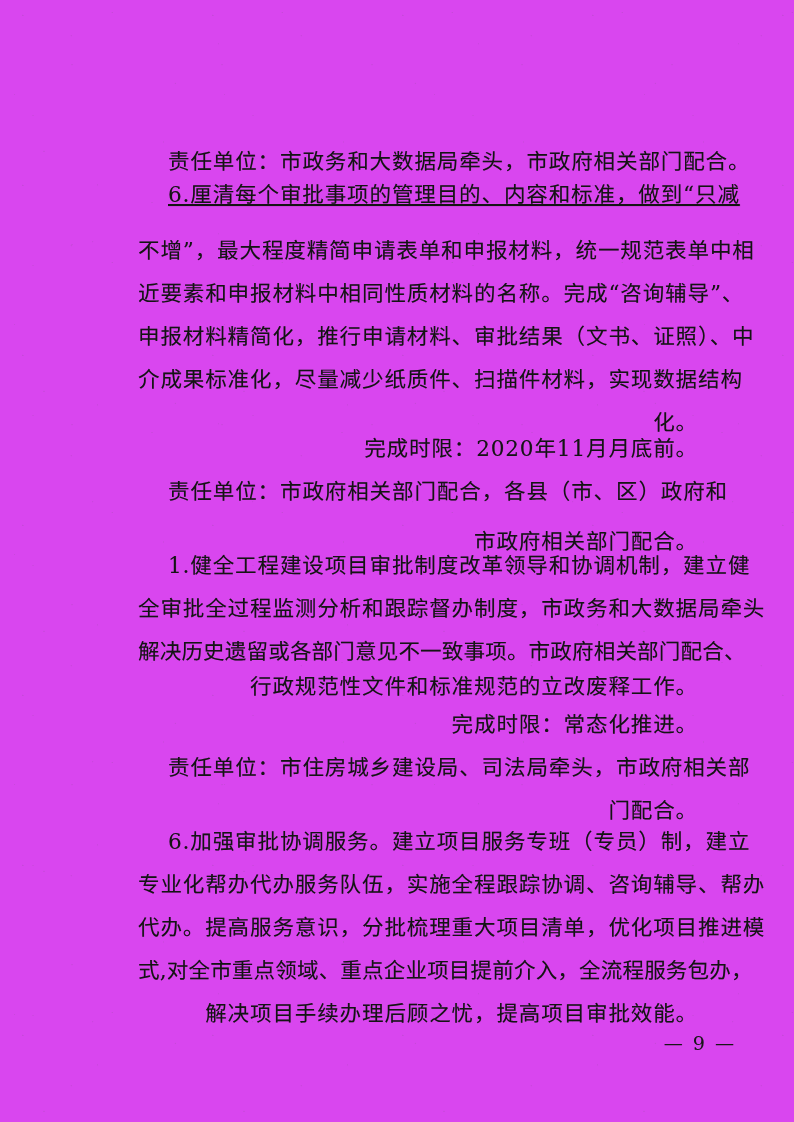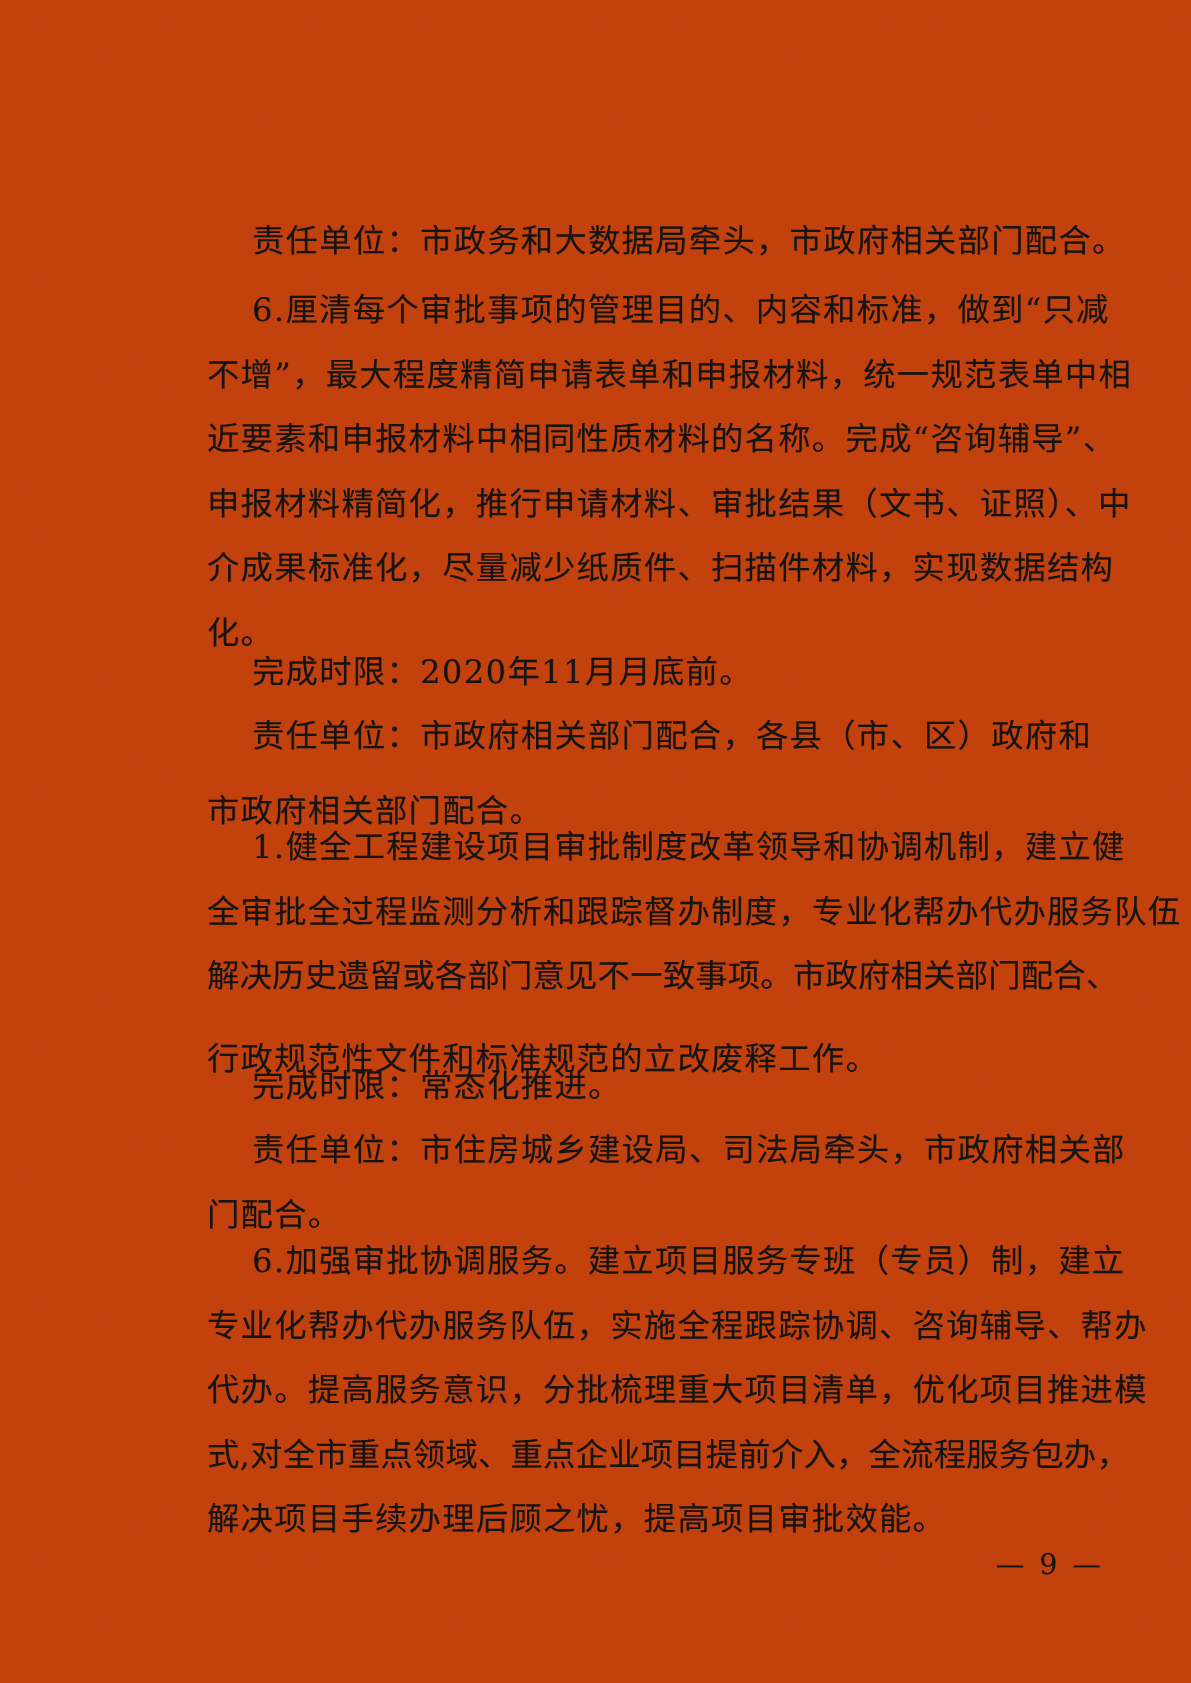--- a/index.html
+++ b/index.html
@@ -10,23 +10,24 @@
   }
   body {
     font-family: "DejaVu Serif", "Liberation Serif", serif;
   }
 
   .page {
     position: relative;
     width: 794px;
     height: 1122px;
     margin: 0 auto;
-    background: #c2410c;
+    background: #d946ef;
     overflow: hidden;
     box-sizing: border-box;
+    text-align: right;
   }
 
   
   .scan-noise {
     position: absolute;
     inset: 0;
     pointer-events: none;
     opacity: 0.5;
     background-image:
       radial-gradient(circle at 12% 9%, rgba(90,90,90,0.30) 0.6px, transparent 0.9px),
@@ -95,33 +96,33 @@
 </style>
 </head>
 <body>
 
 <div class="page">
 
   <div class="scan-noise"></div>
 
   <div class="doc-body">
       <div class="line indent" style="top: 145px;">责任单位：市政务和大数据局牵头，市政府相关部门配合。</div>
-      <div class="line indent" style="top: 191px;">6.厘清每个审批事项的管理目的、内容和标准，做到“只减</div>
+      <div class="line indent" style="top: 178px; text-decoration: underline;">6.厘清每个审批事项的管理目的、内容和标准，做到“只减</div>
       <div class="line" style="top: 234px;">不增”，最大程度精简申请表单和申报材料，统一规范表单中相</div>
       <div class="line" style="top: 277px;">近要素和申报材料中相同性质材料的名称。完成“咨询辅导”、</div>
       <div class="line" style="top: 320px;">申报材料精简化，推行申请材料、审批结果（文书、证照）、中</div>
       <div class="line" style="top: 363px;">介成果标准化，尽量减少纸质件、扫描件材料，实现数据结构</div>
       <div class="line" style="top: 406px;">化。</div>
       <div class="line indent" style="top: 432px;">完成时限：2020年11月月底前。</div>
       <div class="line indent" style="top: 475px;">责任单位：市政府相关部门配合，各县（市、区）政府和</div>
       <div class="line" style="top: 525px;">市政府相关部门配合。</div>
       <div class="line indent" style="top: 549px;">1.健全工程建设项目审批制度改革领导和协调机制，建立健</div>
-      <div class="line" style="top: 592px;">全审批全过程监测分析和跟踪督办制度，专业化帮办代办服务队伍</div>
+      <div class="line" style="top: 592px;">全审批全过程监测分析和跟踪督办制度，市政务和大数据局牵头</div>
       <div class="line tight" style="top: 635px;">解决历史遗留或各部门意见不一致事项。市政府相关部门配合、</div>
-      <div class="line" style="top: 690px;">行政规范性文件和标准规范的立改废释工作。</div>
+      <div class="line" style="top: 670px;">行政规范性文件和标准规范的立改废释工作。</div>
       <div class="line indent" style="top: 708px;">完成时限：常态化推进。</div>
       <div class="line indent" style="top: 751px;">责任单位：市住房城乡建设局、司法局牵头，市政府相关部</div>
       <div class="line" style="top: 794px;">门配合。</div>
       <div class="line indent" style="top: 825px;">6.加强审批协调服务。建立项目服务专班（专员）制，建立</div>
       <div class="line" style="top: 868px;">专业化帮办代办服务队伍，实施全程跟踪协调、咨询辅导、帮办</div>
       <div class="line" style="top: 911px;">代办。提高服务意识，分批梳理重大项目清单，优化项目推进模</div>
       <div class="line tight" style="top: 954px;">式,对全市重点领域、重点企业项目提前介入，全流程服务包办，</div>
       <div class="line" style="top: 997px;">解决项目手续办理后顾之忧，提高项目审批效能。</div>
     </div>
 

